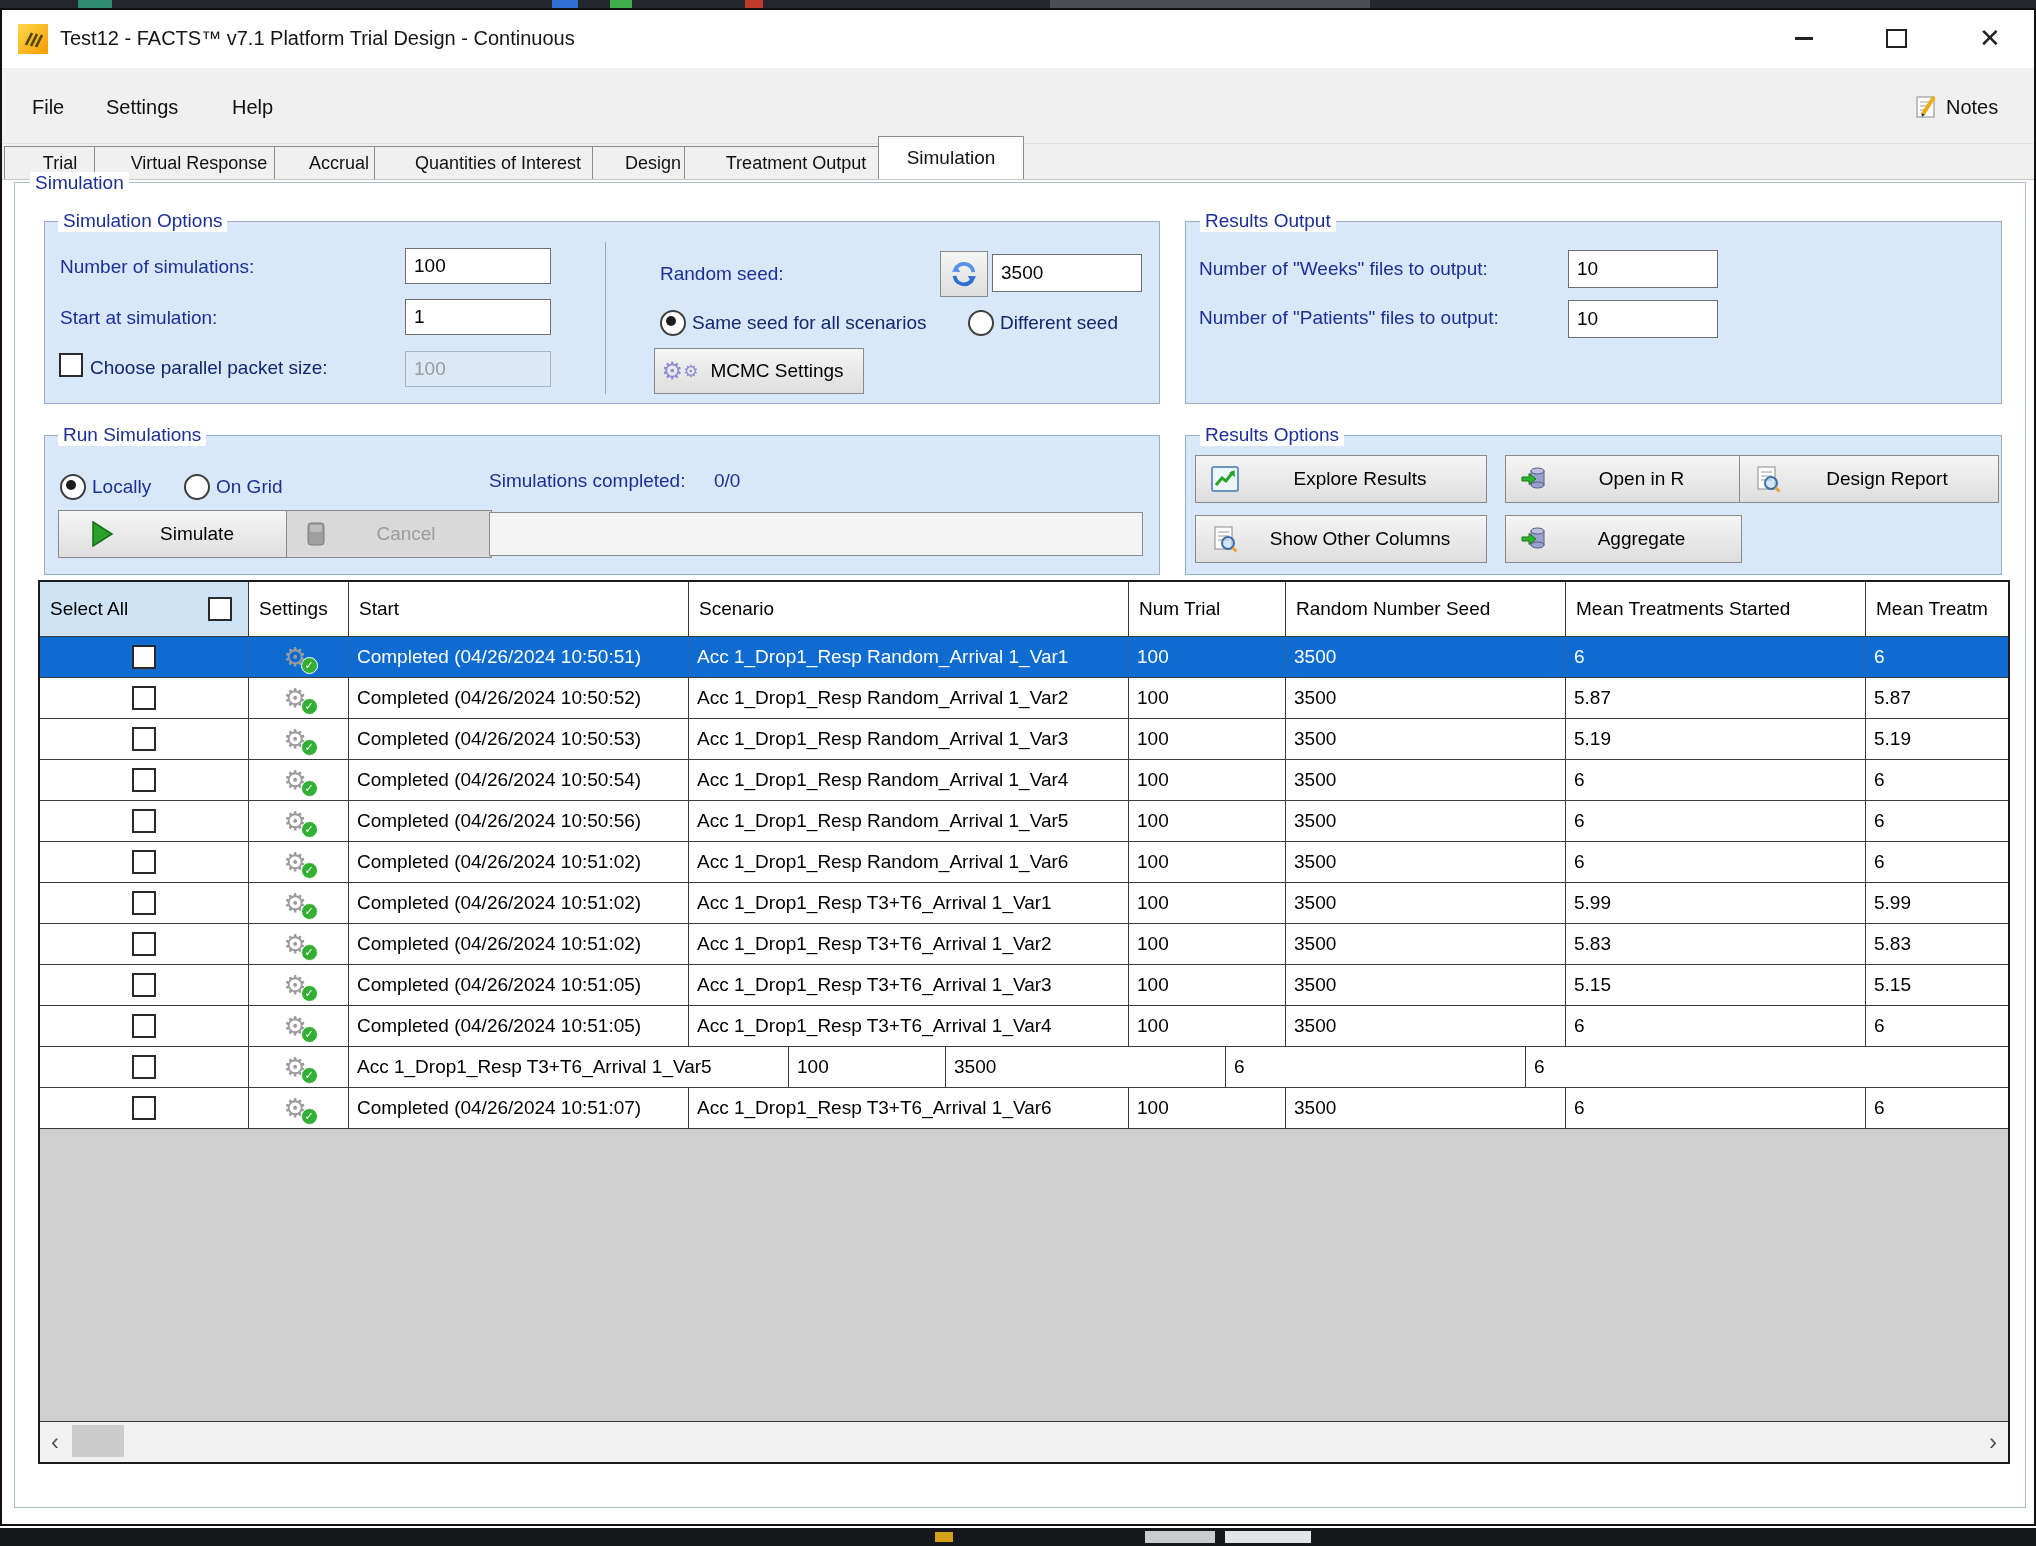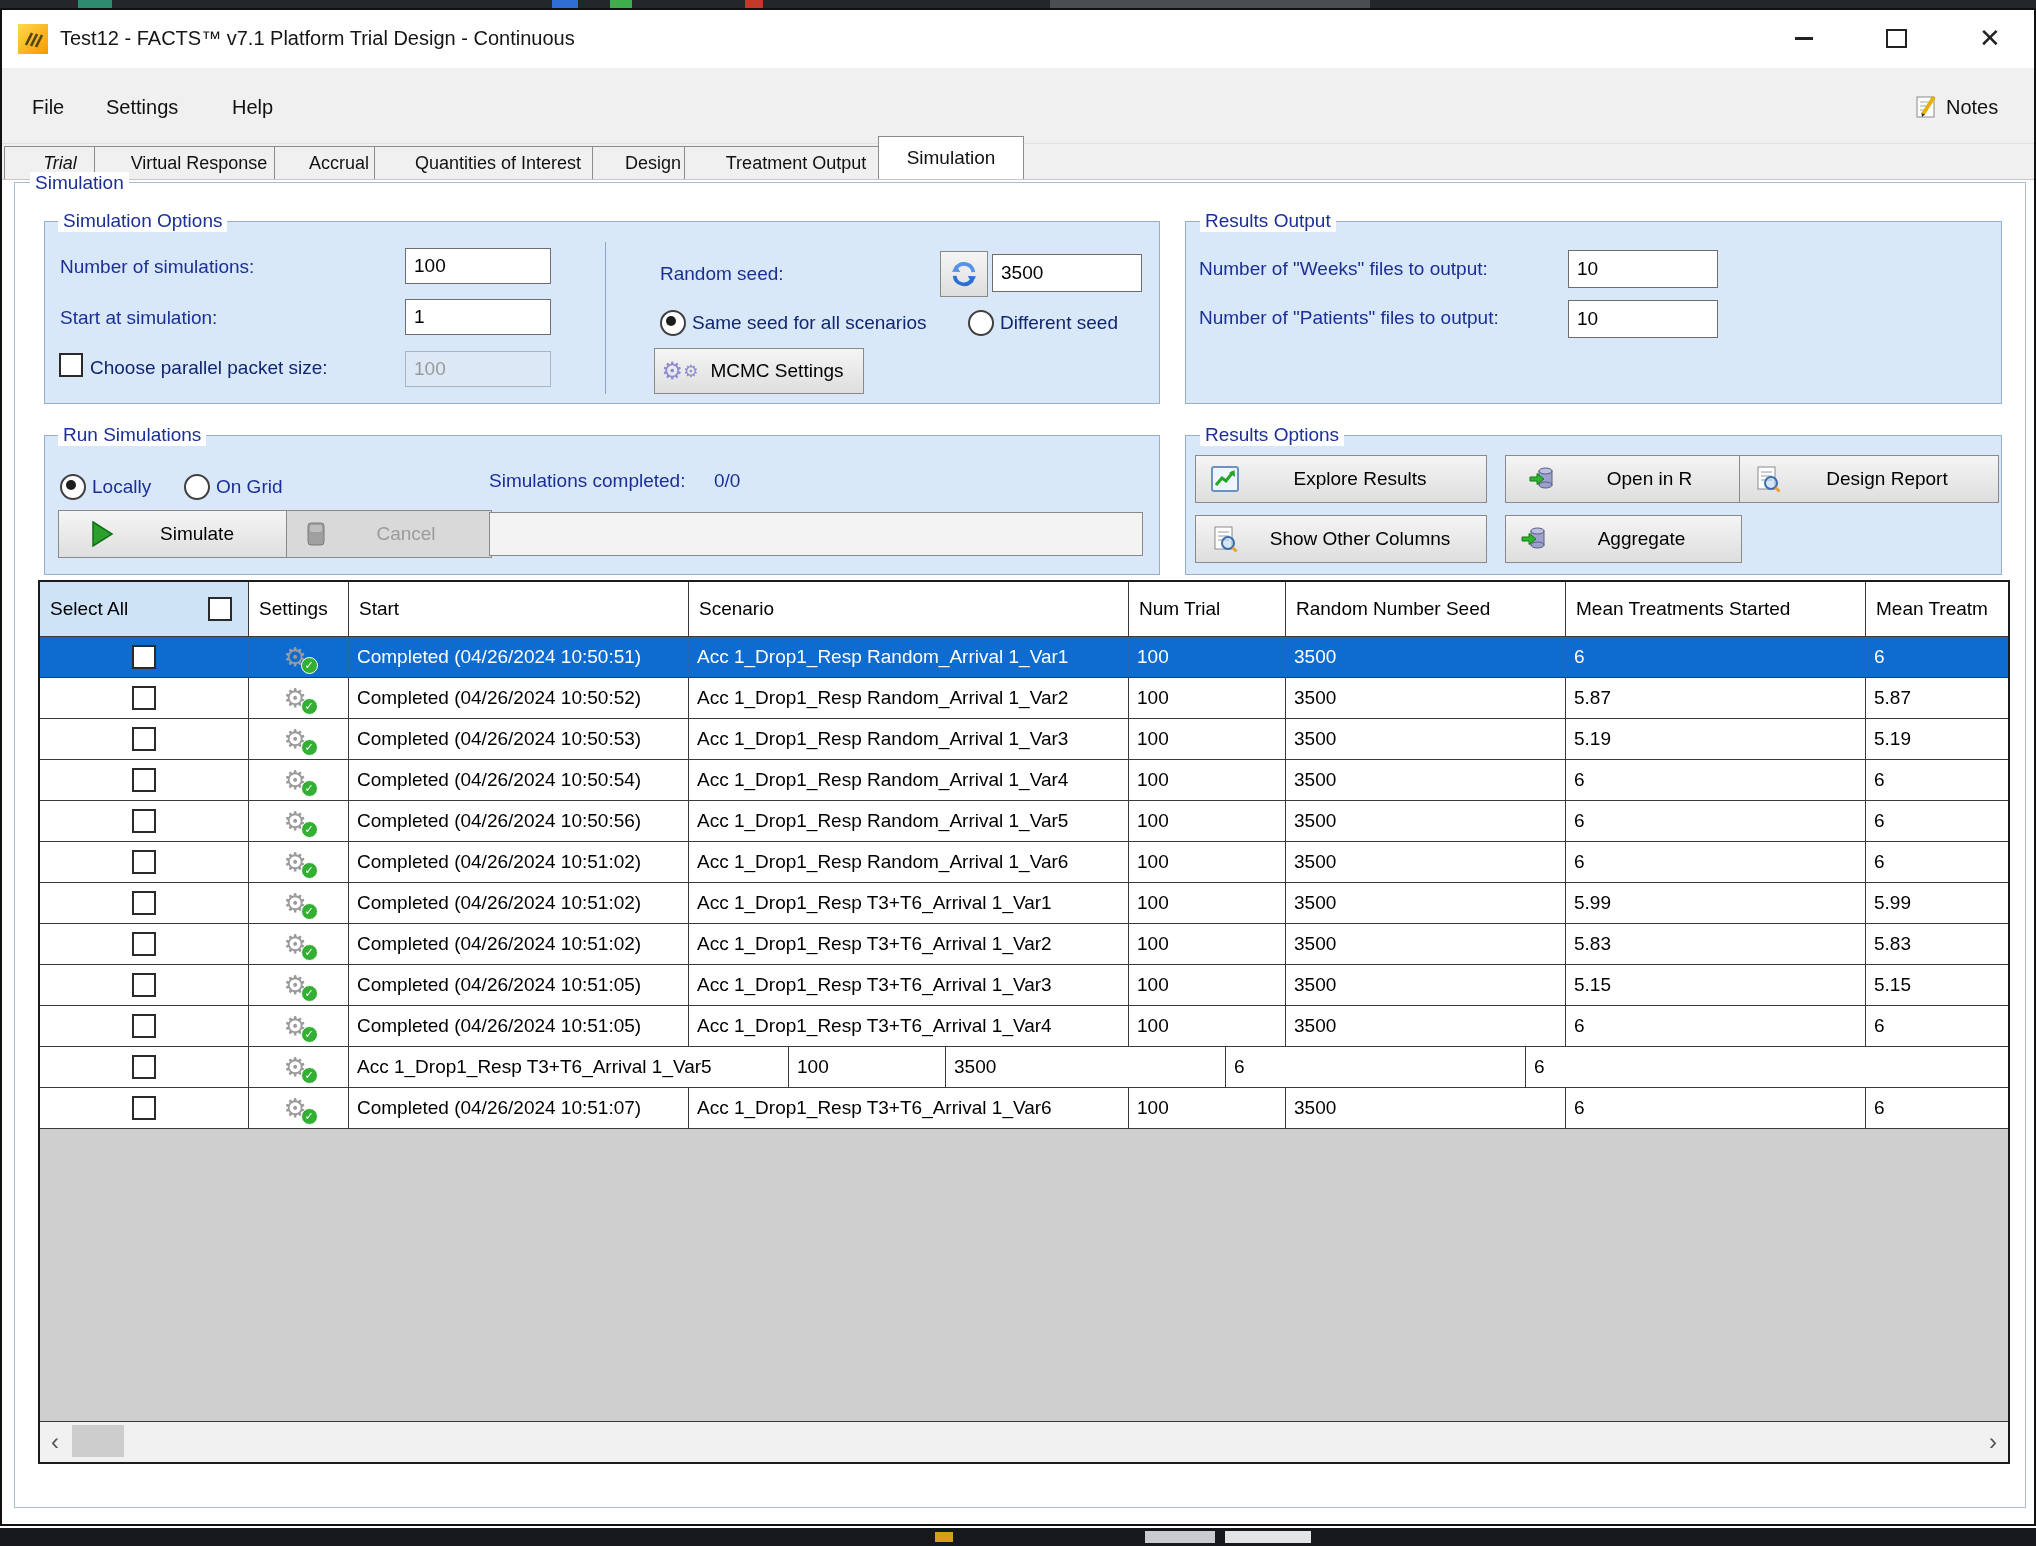--- a/index.html
+++ b/index.html
@@ -139,21 +139,21 @@
             <line x1="6" y1="16" x2="14" y2="16" stroke="#a8a8a8"></line>
             <line x1="20" y1="3" x2="9" y2="20" stroke="#e8b00a" stroke-width="4"></line>
             <polygon points="8,23 7.4,19 11,20.6" fill="#333"></polygon>
           </svg>
         </span>
         <span>Notes</span>
       </div>
     </div>
 
     <div class="abs tabstrip" style="left:0;top:134px;width:2032px;height:36px;border-bottom:1px solid #c6c6c6;">
-      <div class="tab" style="left:2px;width:78px;font-style:italic;">Trial</div>
+      <div class="tab" style="left:2px;width:78px;">Trial</div>
       <div class="tab" style="left:92px;width:176px;">Virtual Response</div>
       <div class="tab" style="left:272px;width:96px;">Accrual</div>
       <div class="tab" style="left:372px;width:214px;">Quantities of Interest</div>
       <div class="tab" style="left:590px;width:88px;">Design</div>
       <div class="tab" style="left:682px;width:190px;text-align:center;">Treatment Output</div>
       <div class="tab active" style="left:876px;width:112px;">Simulation</div>
     </div>
 
     <span class="grouplabel" style="left:28px;top:162px;">Simulation</span>
     <div class="abs groupbox outer" style="left:12px;top:172px;width:2012px;height:1326px;"></div>
@@ -231,21 +231,21 @@
     <div class="btn" style="left:1193px;top:445px;width:280px;height:46px;padding-left:10px;">
       <span class="icon" style="width:38px;">
         <svg width="30" height="30" viewBox="0 0 30 30">
           <rect x="2" y="3" width="26" height="24" rx="2" fill="#eef5fd" stroke="#6a93c0" stroke-width="2"></rect>
           <polyline points="6,21 12,14 16,17 23,8" fill="none" stroke="#25a525" stroke-width="3"></polyline>
           <polygon points="24.5,6 25,13 19,9" fill="#25a525"></polygon>
         </svg>
       </span>
       <span class="cap">Explore Results</span>
     </div>
-    <div class="btn" style="left:1503px;top:445px;width:225px;height:46px;padding-left:18px;">
+    <div class="btn" style="left:1503px;top:445px;width:225px;height:46px;padding-left:10px;">
       <span class="icon" style="width:36px;">
         <svg width="28" height="28" viewBox="0 0 28 28">
           <rect x="11" y="6" width="13" height="14" fill="#9aa1cc" stroke="#5a5f88"></rect>
           <ellipse cx="17.5" cy="6" rx="6.5" ry="3" fill="#bcc1de" stroke="#5a5f88"></ellipse>
           <ellipse cx="17.5" cy="20" rx="6.5" ry="3" fill="#9aa1cc" stroke="#5a5f88"></ellipse>
           <polygon points="2,12 9,12 9,8.5 16,14 9,19.5 9,16 2,16" fill="#2db52d" stroke="#157a15"></polygon>
         </svg>
       </span>
       <span class="cap">Open in R</span>
     </div>

